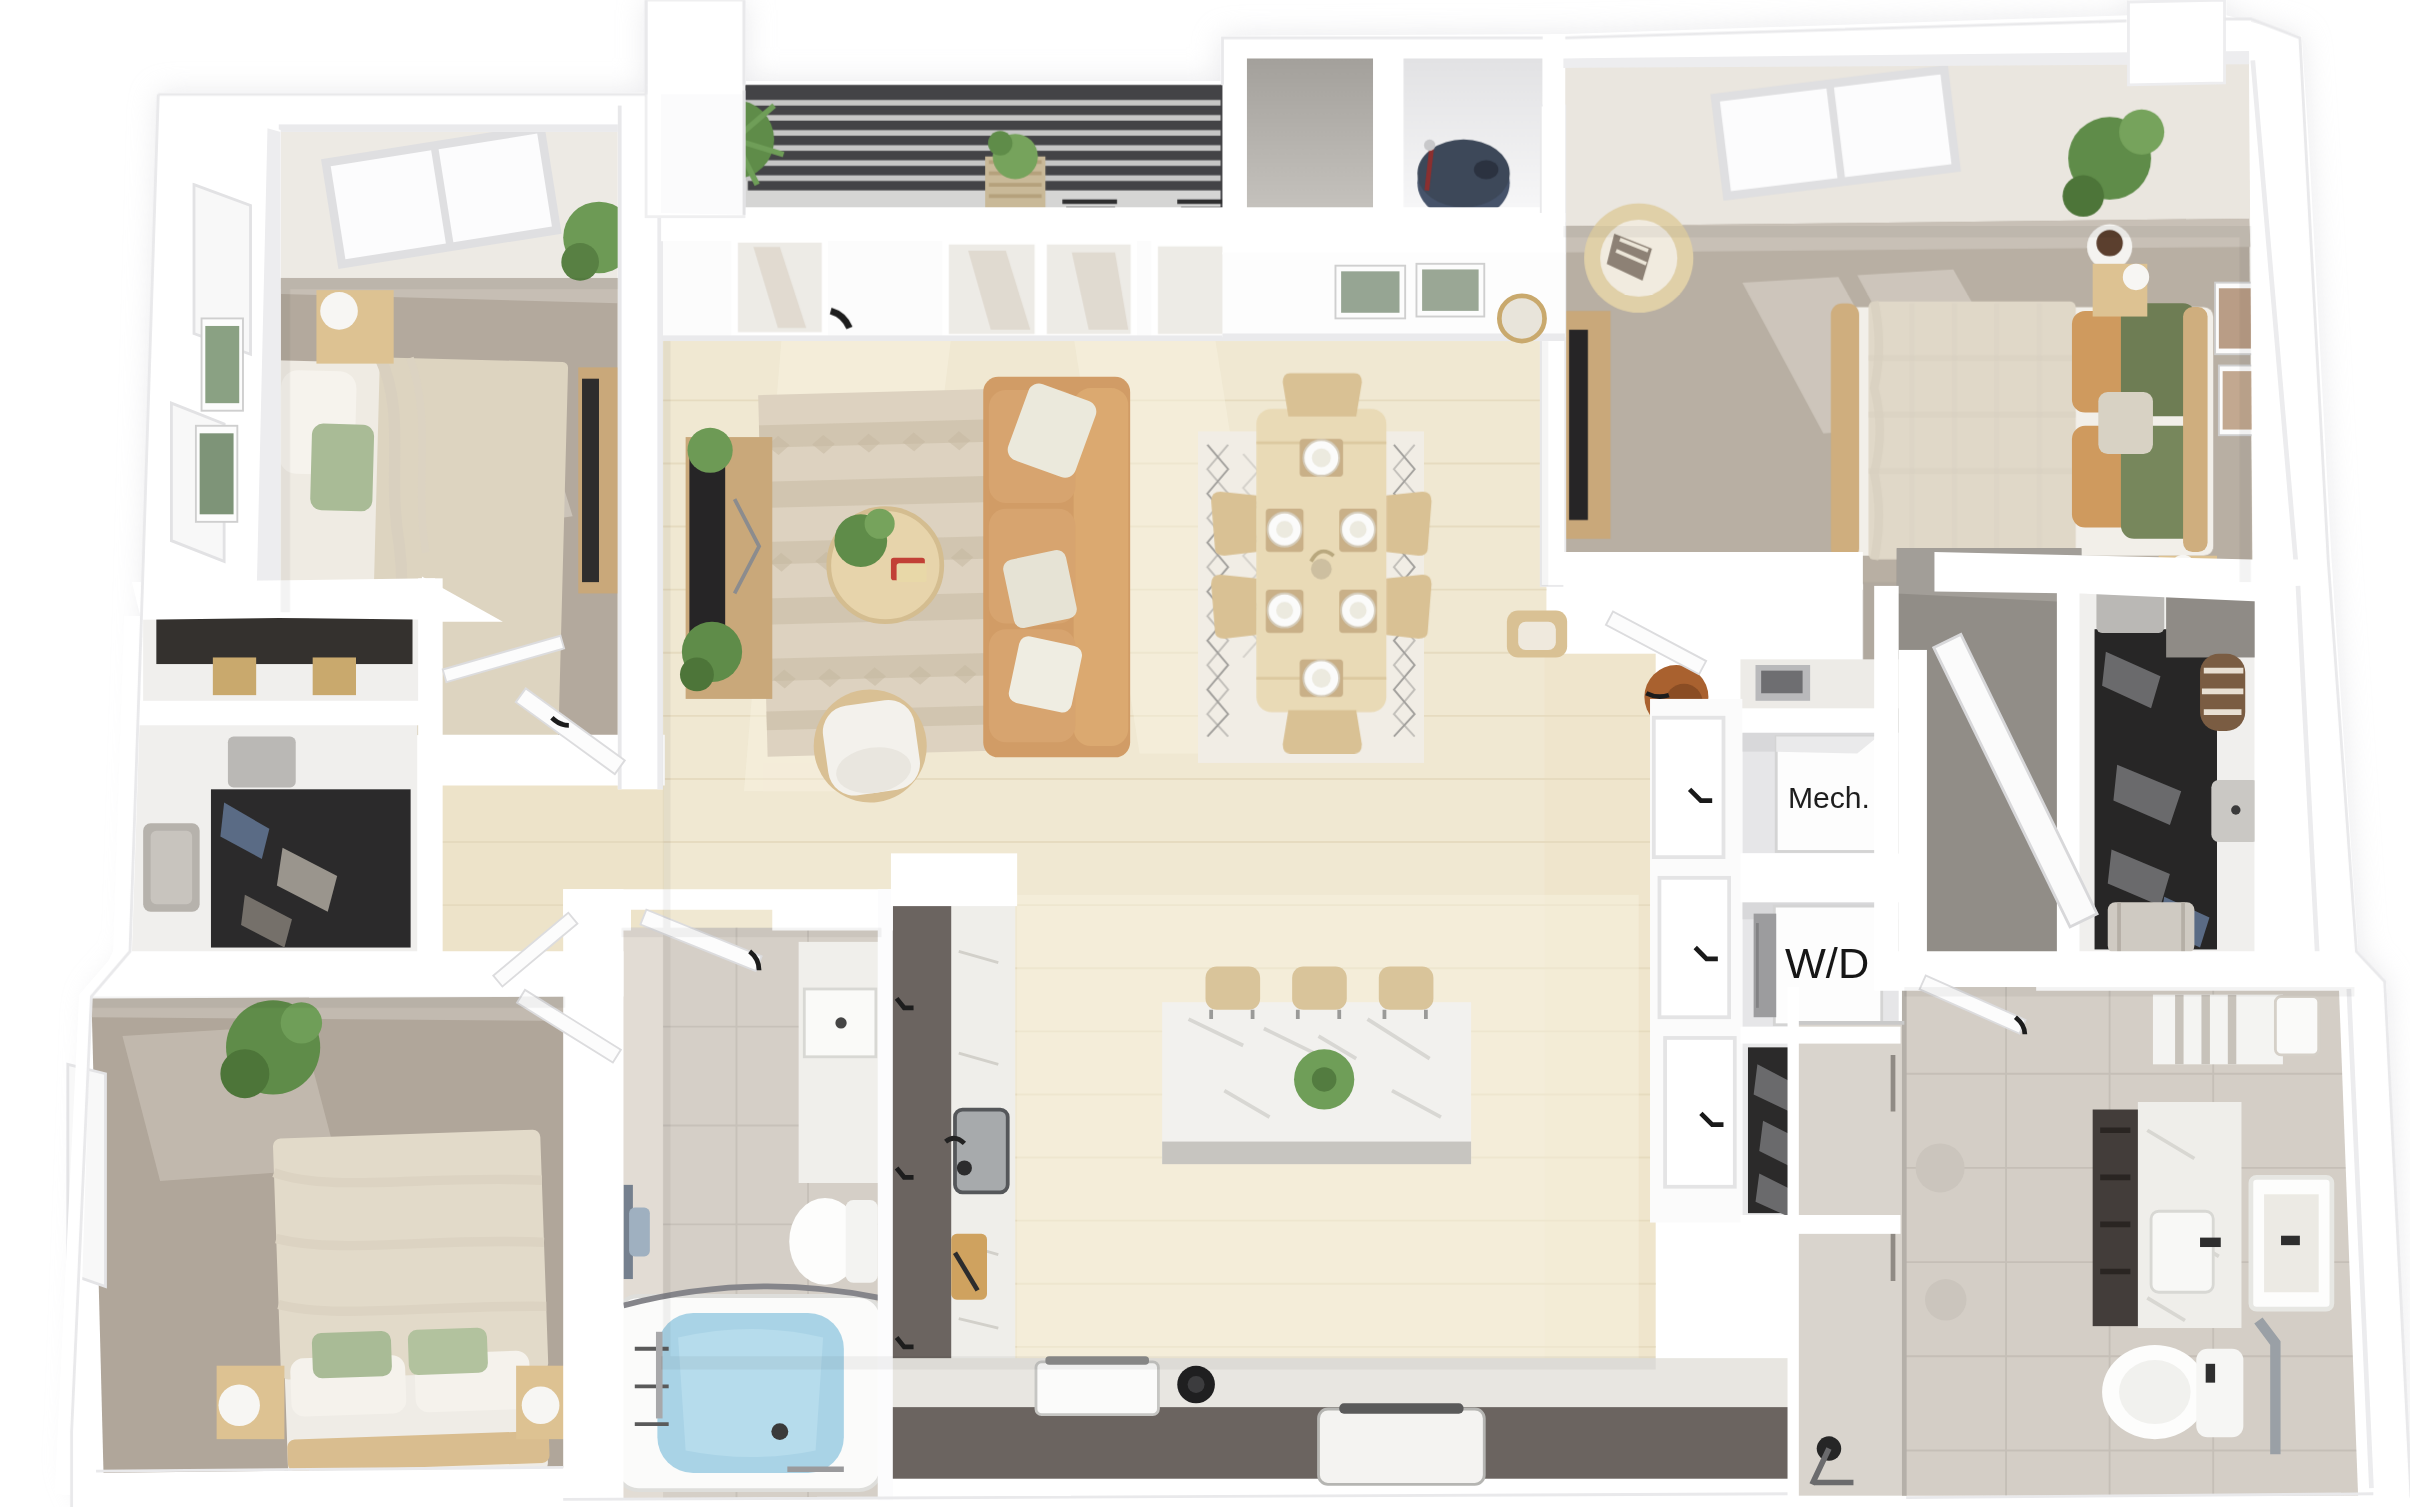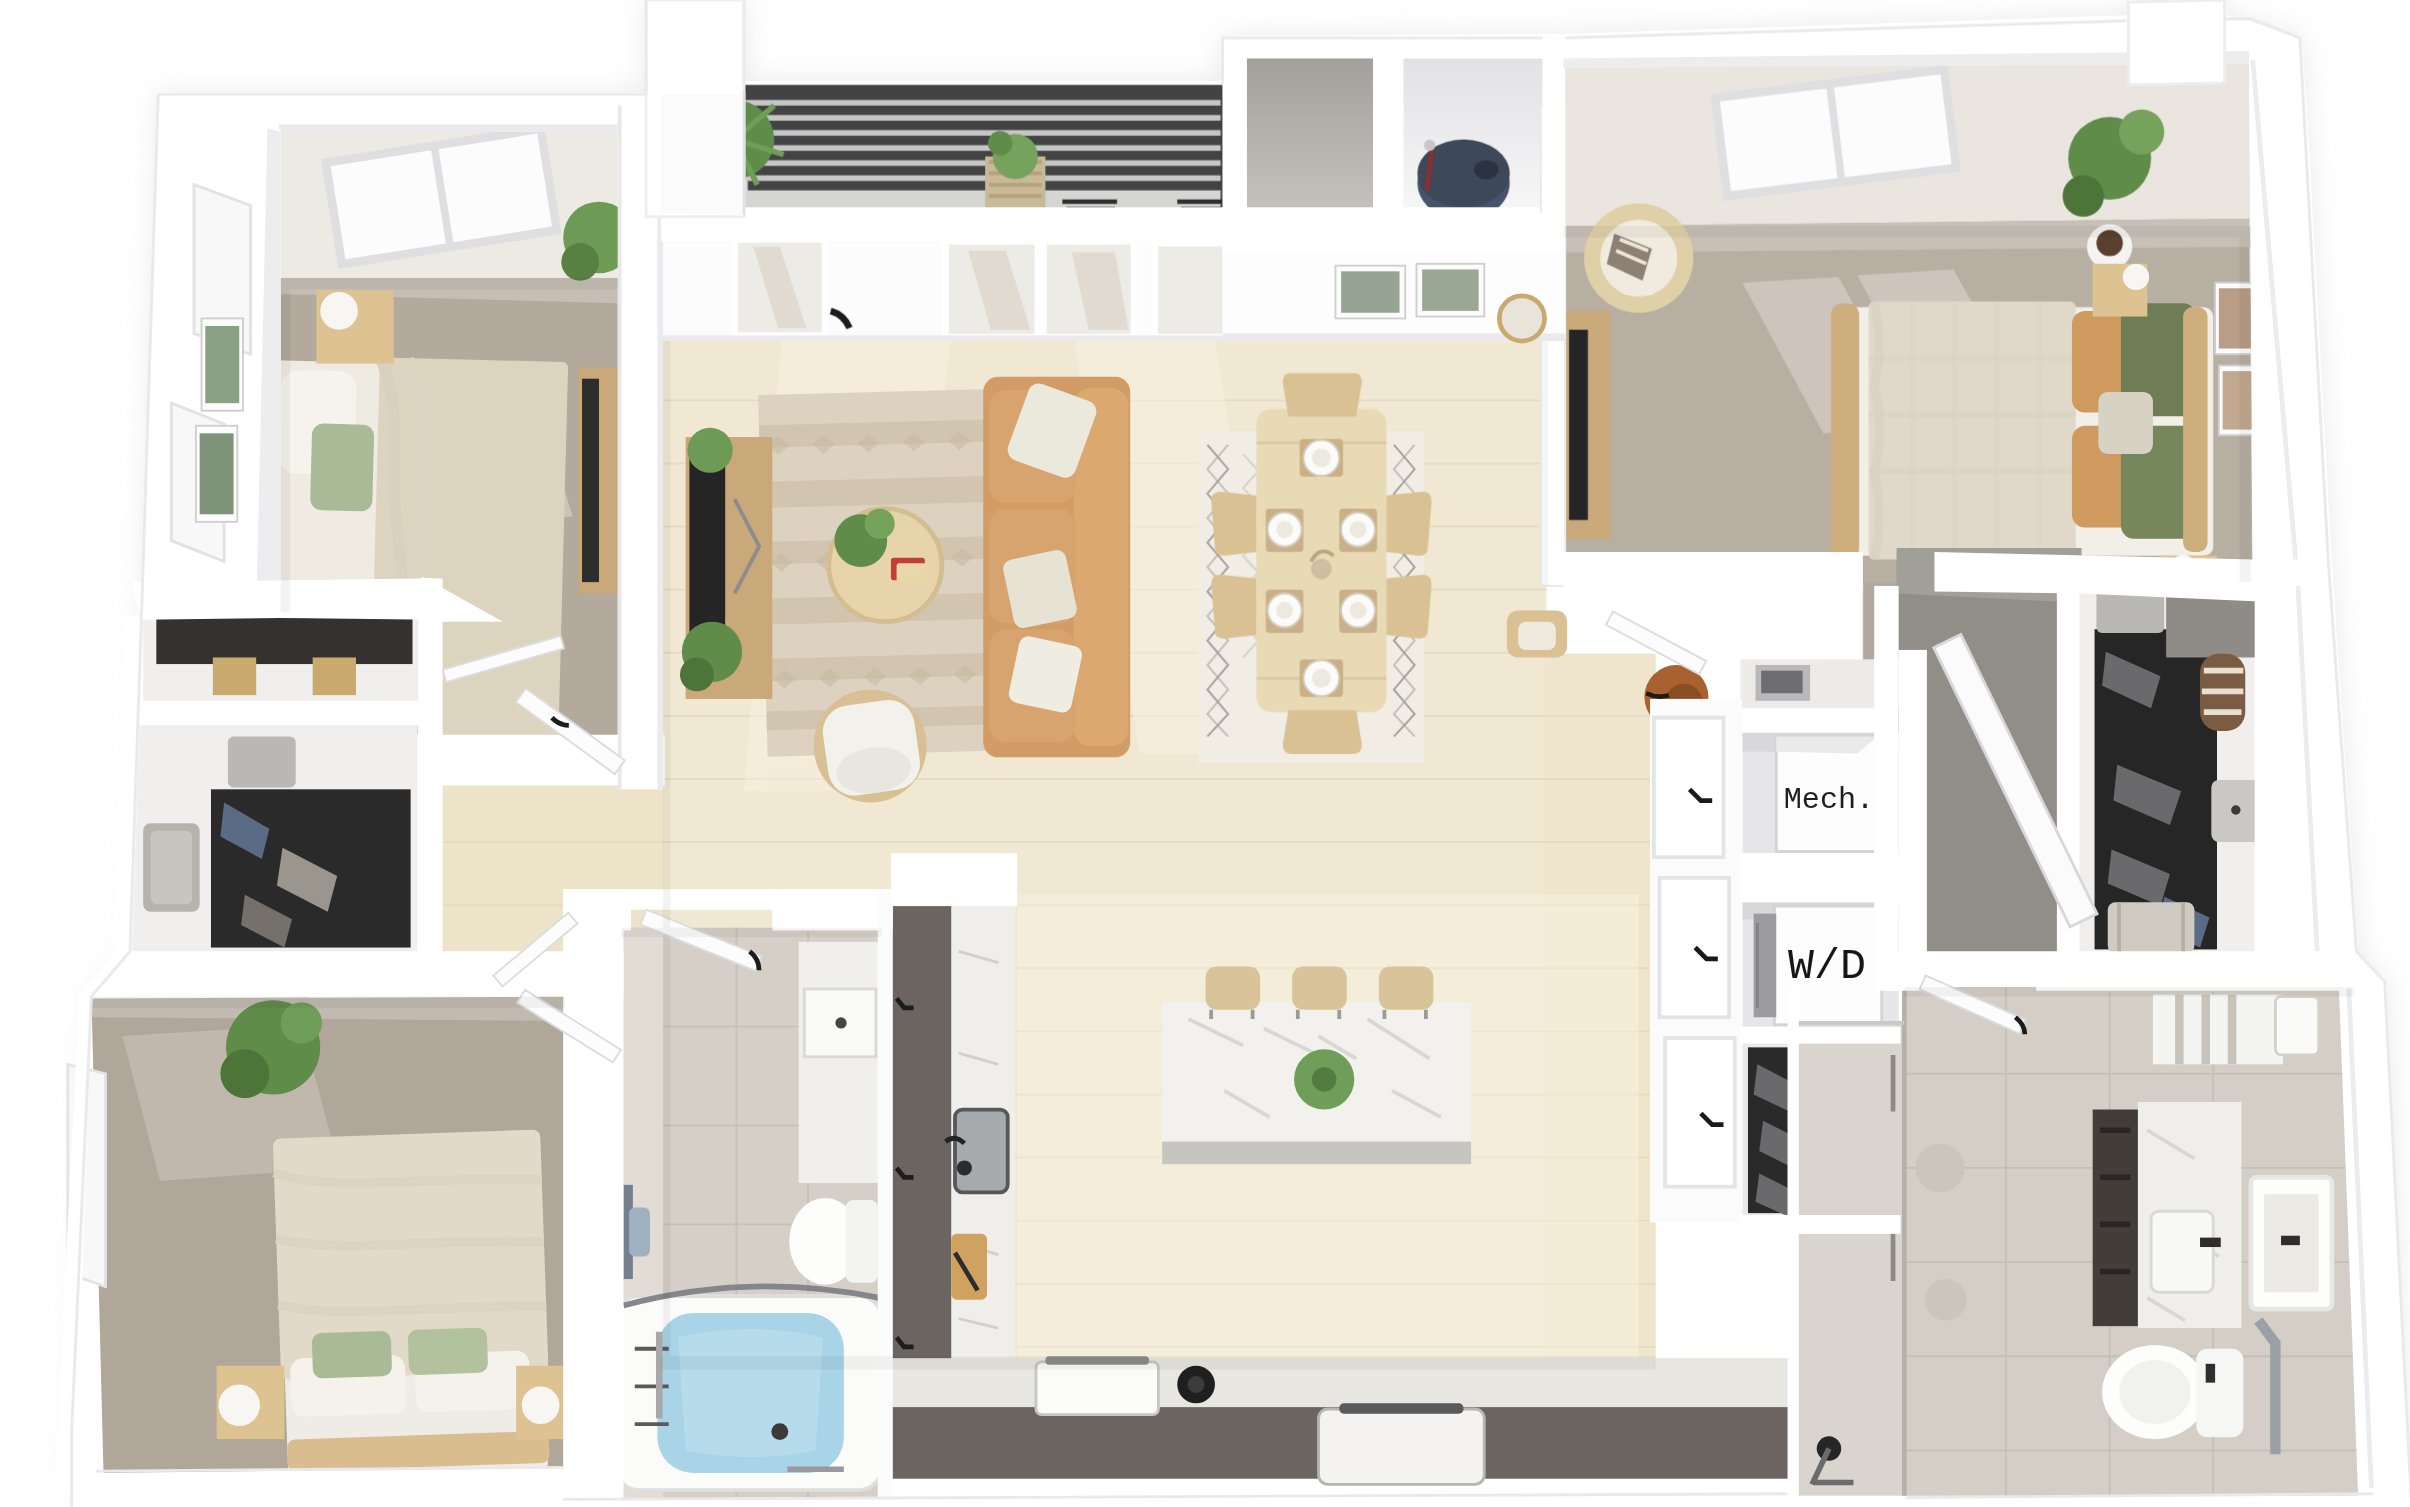--- a/index.html
+++ b/index.html
@@ -1,15 +1,15 @@
 <!DOCTYPE html>
 <html style="font-size:15px"><head><meta charset="utf-8">
 <style>
 html,body{margin:0;padding:0;background:#fff;}
-#page{width:2411px;height:1508px;position:relative;overflow:hidden;background:#fff;font-family:Liberation Mono, monospace;}
+#page{width:2411px;height:1508px;position:relative;overflow:hidden;background:#fff;font-family:Liberation Sans, sans-serif;}
 svg{display:block}
 </style></head>
 <body>
 <div id="page">
 <svg width="2411" height="1508" viewBox="0 0 2560 1601" xmlns="http://www.w3.org/2000/svg">
 <defs>
 <linearGradient id="grayroom" x1="0" y1="0" x2="0" y2="1">
  <stop offset="0" stop-color="#a3a09b"></stop>
           <stop offset="1" stop-color="#c6c3be"></stop>
 </linearGradient>

